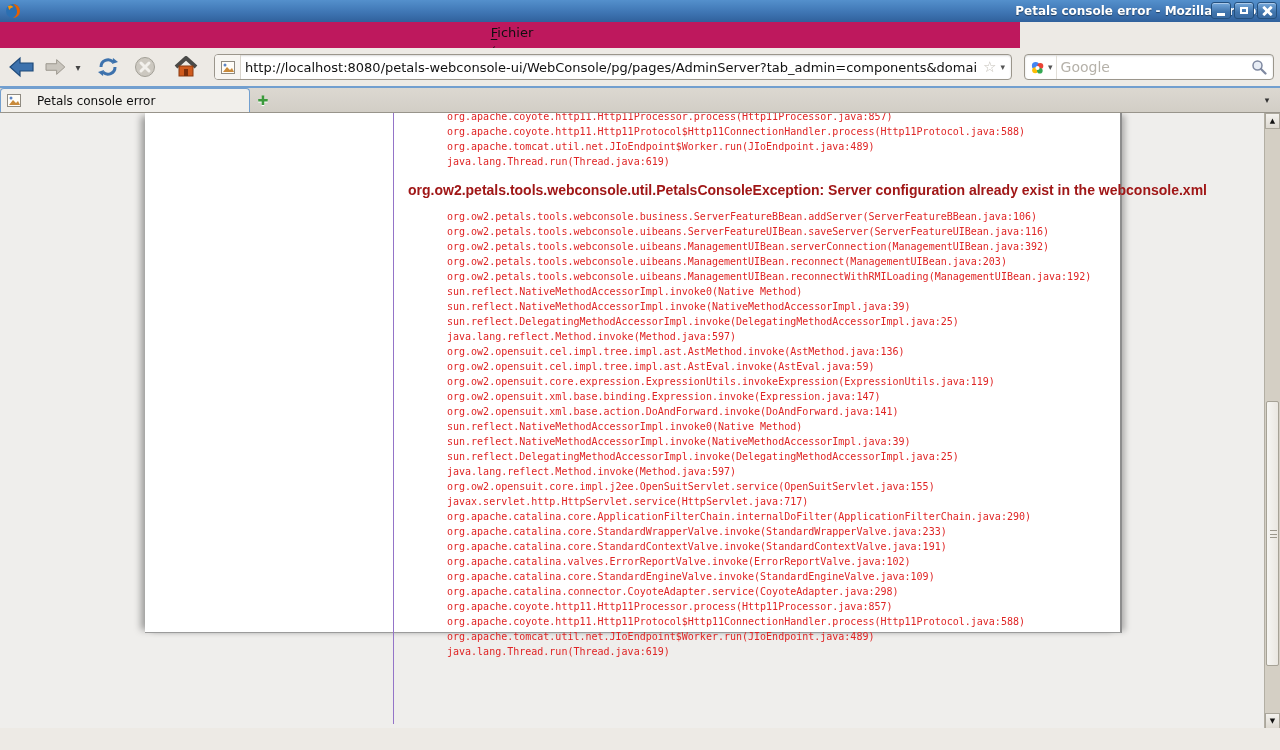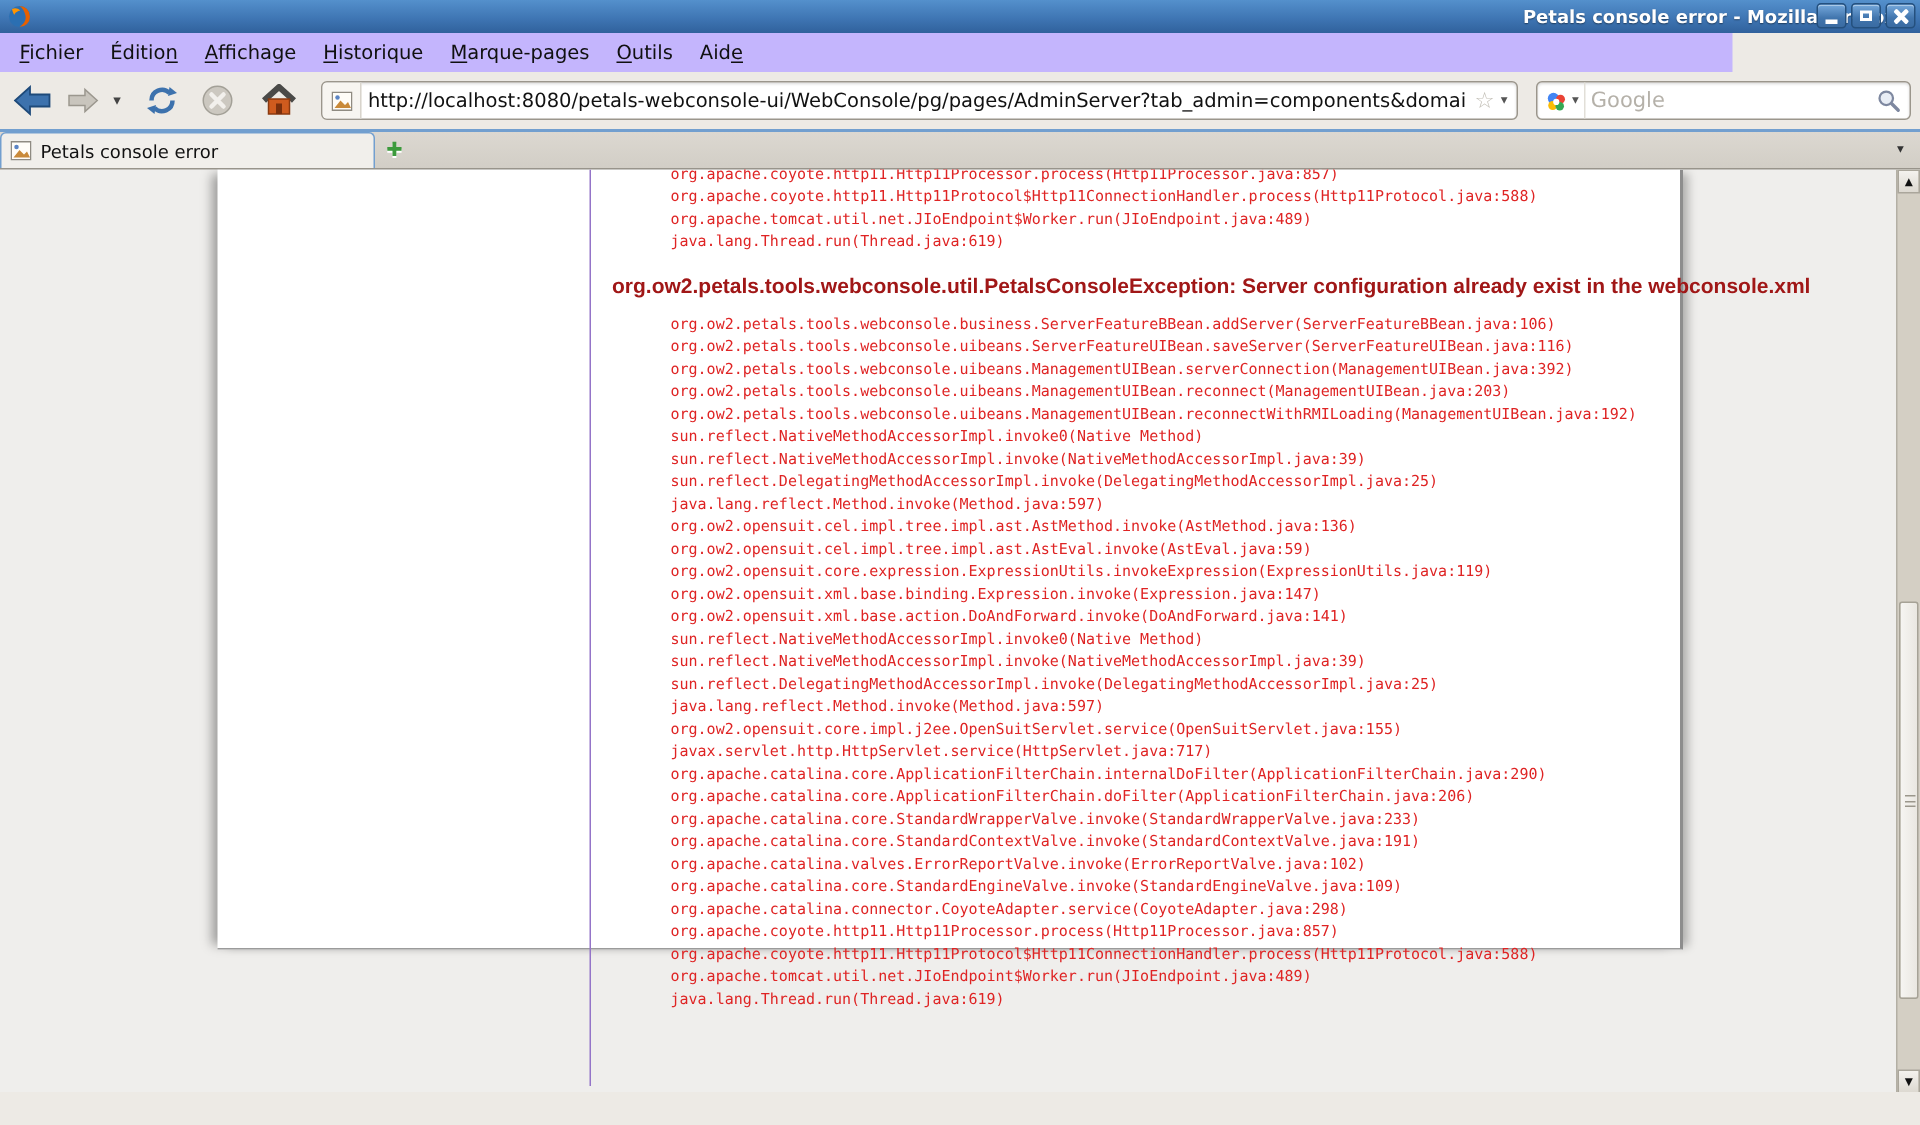--- a/index.html
+++ b/index.html
@@ -29,23 +29,23 @@
   .g-max{ width:8px; height:7px; border:2px solid #fff; }
   .g-close{ position:relative; width:10px; height:10px; }
   .g-close::before,.g-close::after{
     content:""; position:absolute; left:4px; top:-1px; width:3px; height:12px; background:#fff; border-radius:1px;
   }
   .g-close::before{ transform:rotate(45deg); }
   .g-close::after{ transform:rotate(-45deg); }
 
   
   .menubar{
-    position:absolute; top:22px; left:0; width:1155px; height:26px;
-    background:#c4b5fd; display:flex; align-items:center; padding-left:4px;
-    font-size:13px; color:#101010;
+    position:absolute; top:22px; left:0; width:1020px; height:26px;
+    background:#be185d; display:flex; align-items:center; padding-left:4px;
+    font-size:13px; color:#101010;flex-direction:column;
   }
   .menu-item{ padding:3px 9px; cursor:default; }
   .menu-item u{ text-underline-offset:2px; }
 
   
   .toolbar{
     position:absolute; top:48px; left:0; width:1280px; height:40px;
     background:#edeae5; border-bottom:2px solid #729fcf;
     display:flex; align-items:center;
   }
@@ -92,21 +92,21 @@
 
   
   .tabbar{
     position:absolute; top:88px; left:0; width:1280px; height:24px;
     background:linear-gradient(180deg,#dcd8d1,#d2cec6); display:flex; align-items:stretch;
   }
   .tab{
     width:250px; background:#f1efeb;
     border:1px solid #729fcf; border-bottom:none;
     border-radius:4px 4px 0 0;
-    display:flex; align-items:center; gap:6px; padding:0 6px; font-size:12px; color:#111;
+    display:flex; align-items:center; gap:16px; padding:0 6px; font-size:12px; color:#111;
   }
   .newtab{
     width:26px; display:flex; align-items:center; justify-content:center;
     color:#3c9a3c; font-size:13px; font-weight:bold; text-shadow:0 1px 0 #fff;
   }
   .tab-dd{
     position:absolute; right:4px; top:0; height:24px; width:18px;
     display:flex; align-items:center; justify-content:center; font-size:9px; color:#333;
   }
 
@@ -308,21 +308,20 @@
           <div class="stack-line">org.ow2.opensuit.core.expression.ExpressionUtils.invokeExpression(ExpressionUtils.java:119)</div>
           <div class="stack-line">org.ow2.opensuit.xml.base.binding.Expression.invoke(Expression.java:147)</div>
           <div class="stack-line">org.ow2.opensuit.xml.base.action.DoAndForward.invoke(DoAndForward.java:141)</div>
           <div class="stack-line">sun.reflect.NativeMethodAccessorImpl.invoke0(Native Method)</div>
           <div class="stack-line">sun.reflect.NativeMethodAccessorImpl.invoke(NativeMethodAccessorImpl.java:39)</div>
           <div class="stack-line">sun.reflect.DelegatingMethodAccessorImpl.invoke(DelegatingMethodAccessorImpl.java:25)</div>
           <div class="stack-line">java.lang.reflect.Method.invoke(Method.java:597)</div>
           <div class="stack-line">org.ow2.opensuit.core.impl.j2ee.OpenSuitServlet.service(OpenSuitServlet.java:155)</div>
           <div class="stack-line">javax.servlet.http.HttpServlet.service(HttpServlet.java:717)</div>
           <div class="stack-line">org.apache.catalina.core.ApplicationFilterChain.internalDoFilter(ApplicationFilterChain.java:290)</div>
-          <div class="stack-line">org.apache.catalina.core.ApplicationFilterChain.doFilter(ApplicationFilterChain.java:206)</div>
           <div class="stack-line">org.apache.catalina.core.StandardWrapperValve.invoke(StandardWrapperValve.java:233)</div>
           <div class="stack-line">org.apache.catalina.core.StandardContextValve.invoke(StandardContextValve.java:191)</div>
           <div class="stack-line">org.apache.catalina.valves.ErrorReportValve.invoke(ErrorReportValve.java:102)</div>
           <div class="stack-line">org.apache.catalina.core.StandardEngineValve.invoke(StandardEngineValve.java:109)</div>
           <div class="stack-line">org.apache.catalina.connector.CoyoteAdapter.service(CoyoteAdapter.java:298)</div>
           <div class="stack-line">org.apache.coyote.http11.Http11Processor.process(Http11Processor.java:857)</div>
           <div class="stack-line">org.apache.coyote.http11.Http11Protocol$Http11ConnectionHandler.process(Http11Protocol.java:588)</div>
           <div class="stack-line">org.apache.tomcat.util.net.JIoEndpoint$Worker.run(JIoEndpoint.java:489)</div>
           <div class="stack-line">java.lang.Thread.run(Thread.java:619)</div>
         </div>

